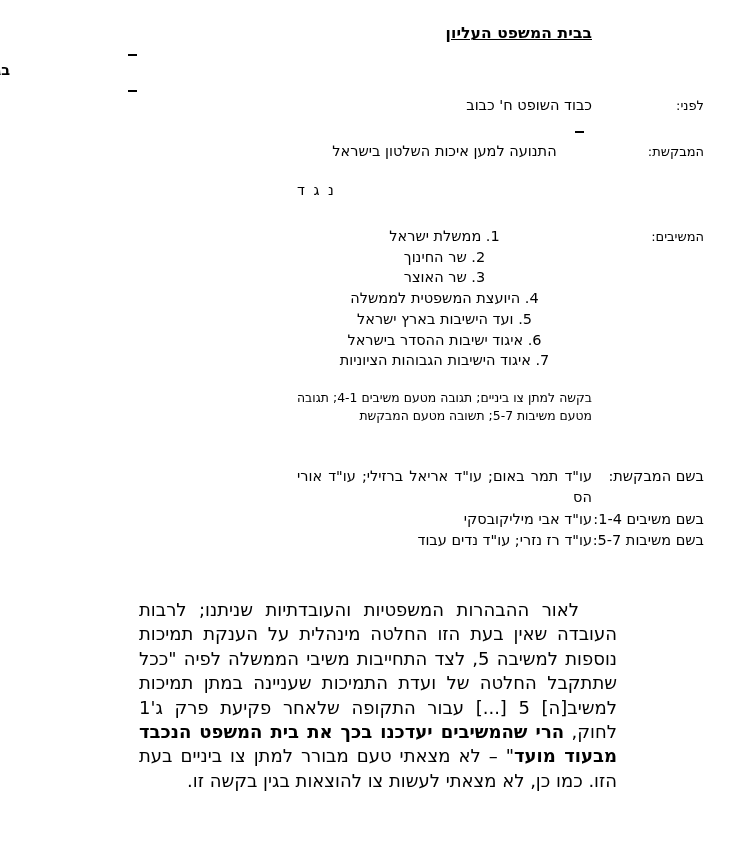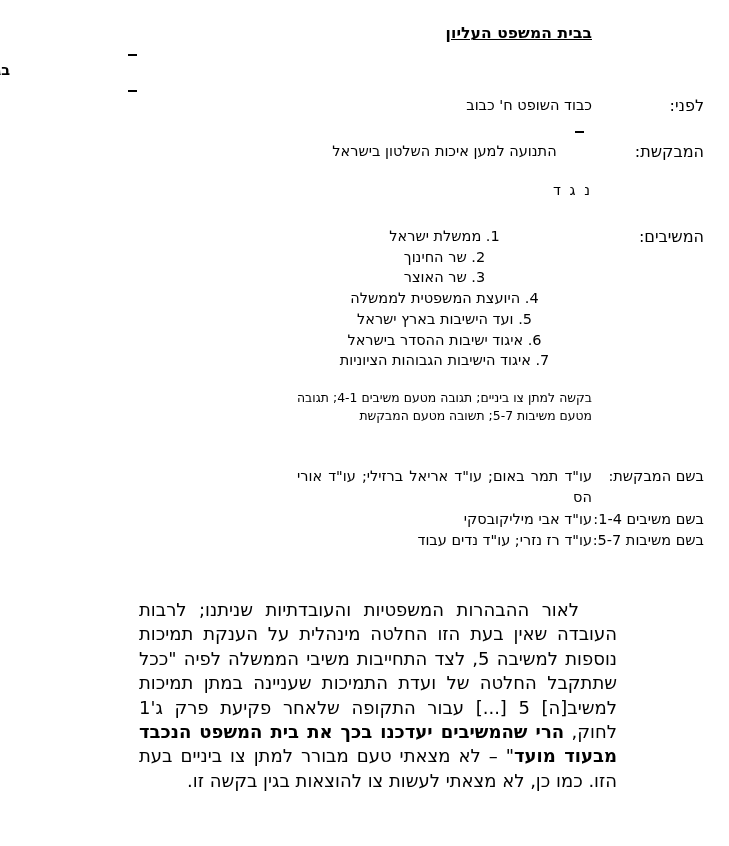--- a/index.html
+++ b/index.html
@@ -70,21 +70,21 @@
   .row {
     position: absolute;
     display: flex;
     flex-direction: row;
     align-items: flex-start;
   }
   .row-label {
     width: 112px;
     flex: 0 0 112px;
     text-align: right;
-    font-size: 16px;
+    font-size: 13px;
     line-height: 21px;
     white-space: nowrap;
   }
   .row-value {
     margin-right: 0;
     font-size: 14.5px;
     line-height: 21px;
   }
 
   .row-before   { top: 95px;  right: 25px; }
@@ -94,21 +94,21 @@
   .row-applicant .row-value { width: 295px; text-align: center; }
 
   .row-respondents { top: 226px; right: 25px; }
   .row-respondents .row-value { width: 295px; }
 
   .versus {
     position: absolute;
     top: 182px;
     right: 137px;
     width: 295px;
-    text-align: right;
+    text-align: left;
     font-size: 14.5px;
     letter-spacing: 2px;
   }
 
   ol.resp-list {
     margin: 0;
     padding: 0;
     list-style: none;
     text-align: center;
   }

